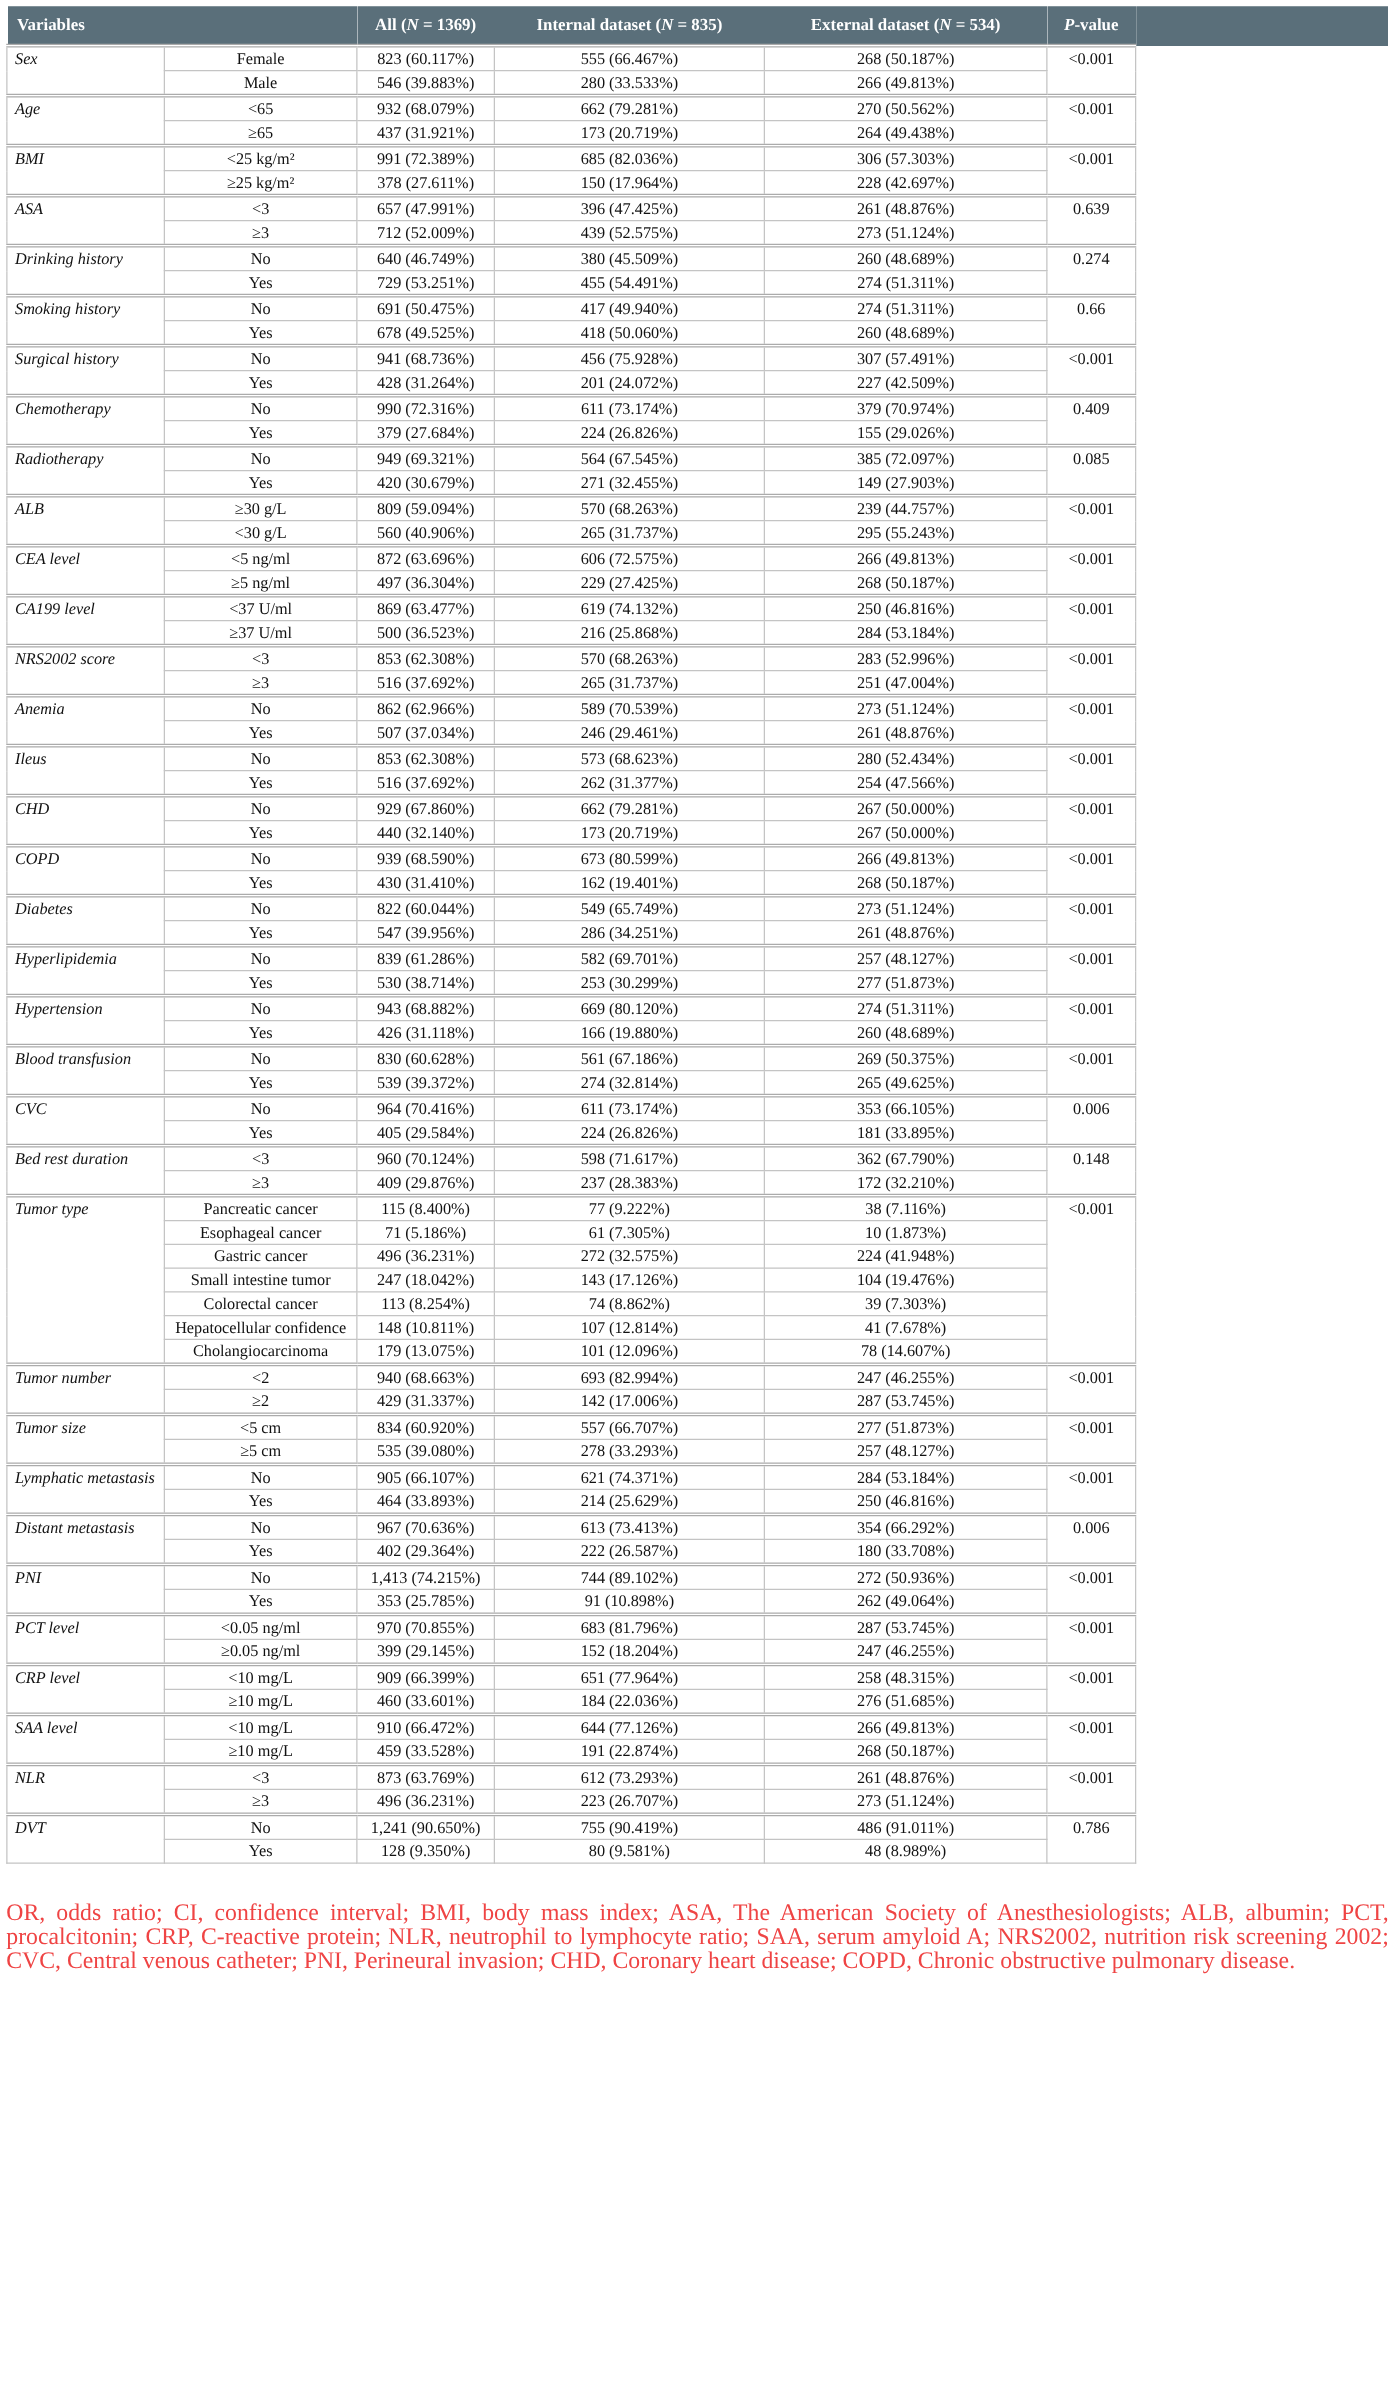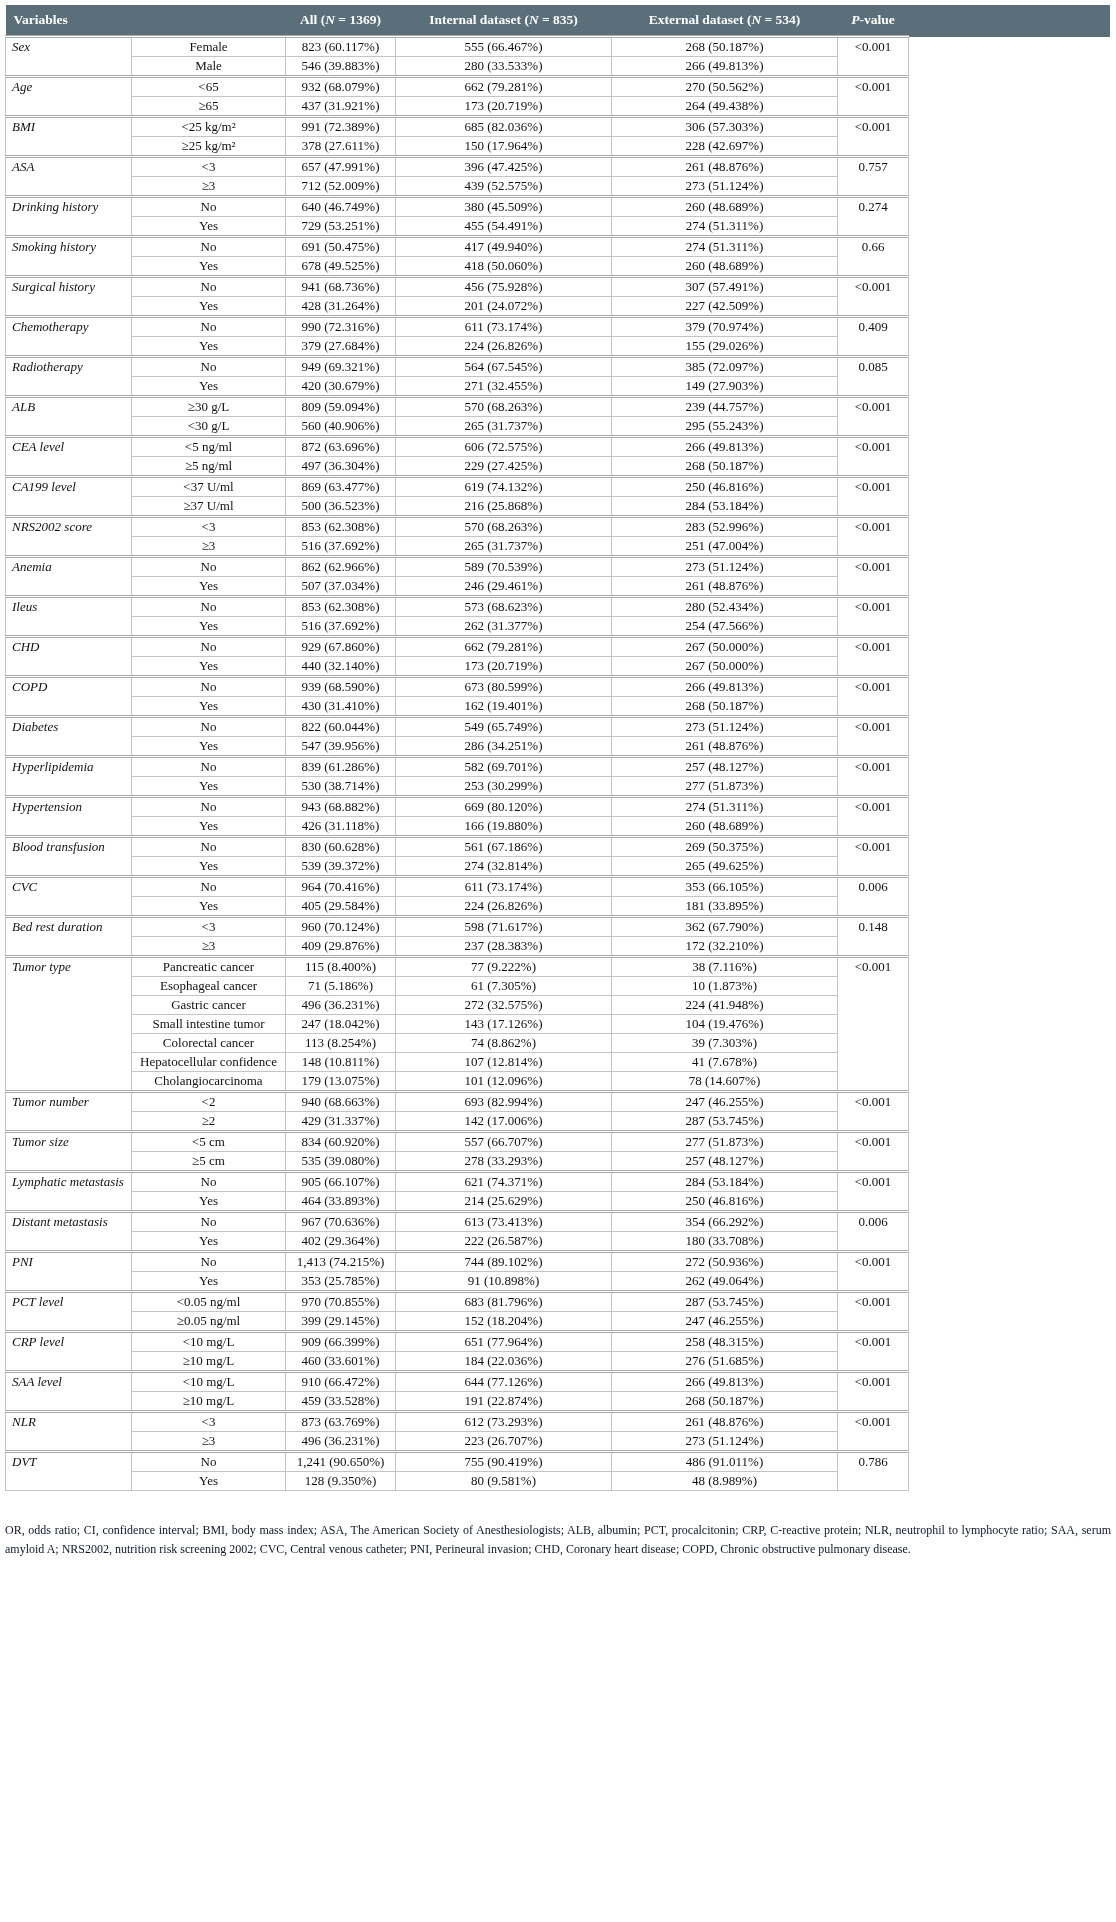--- a/index.html
+++ b/index.html
@@ -48,24 +48,24 @@
     font-style: italic;
   }
   .stats-table tbody td.p-cell { vertical-align: top; }
   .stats-table tbody tr.group-start td {
     border-top: 3px double var(--group-border, #ababab);
   }
 
   .footnote {
     width: 1106px;
     margin: 30px 0 0 0;
-    font-size: 12px;
+    font-size: 19px;
     line-height: 19px;
     text-align: justify;
-    color: #0f172a;
+    color: #ef4444;
   }
 </style>
 </head>
 <body>
 
 <div class="page">
 
   <table class="stats-table">
     <colgroup>
       <col style="width:126px">
@@ -128,21 +128,21 @@
           <td class="num-cell">378 (27.611%)</td>
           <td class="num-cell">150 (17.964%)</td>
           <td class="num-cell">228 (42.697%)</td>
         </tr>
         <tr class="group-start">
           <td class="var-cell" rowspan="2">ASA</td>
           <td class="cat-cell">&lt;3</td>
           <td class="num-cell">657 (47.991%)</td>
           <td class="num-cell">396 (47.425%)</td>
           <td class="num-cell">261 (48.876%)</td>
-          <td class="p-cell" rowspan="2">0.757</td>
+          <td class="p-cell" rowspan="2">0.639</td>
         </tr>
         <tr>
           <td class="cat-cell">≥3</td>
           <td class="num-cell">712 (52.009%)</td>
           <td class="num-cell">439 (52.575%)</td>
           <td class="num-cell">273 (51.124%)</td>
         </tr>
         <tr class="group-start">
           <td class="var-cell" rowspan="2">Drinking history</td>
           <td class="cat-cell">No</td>

